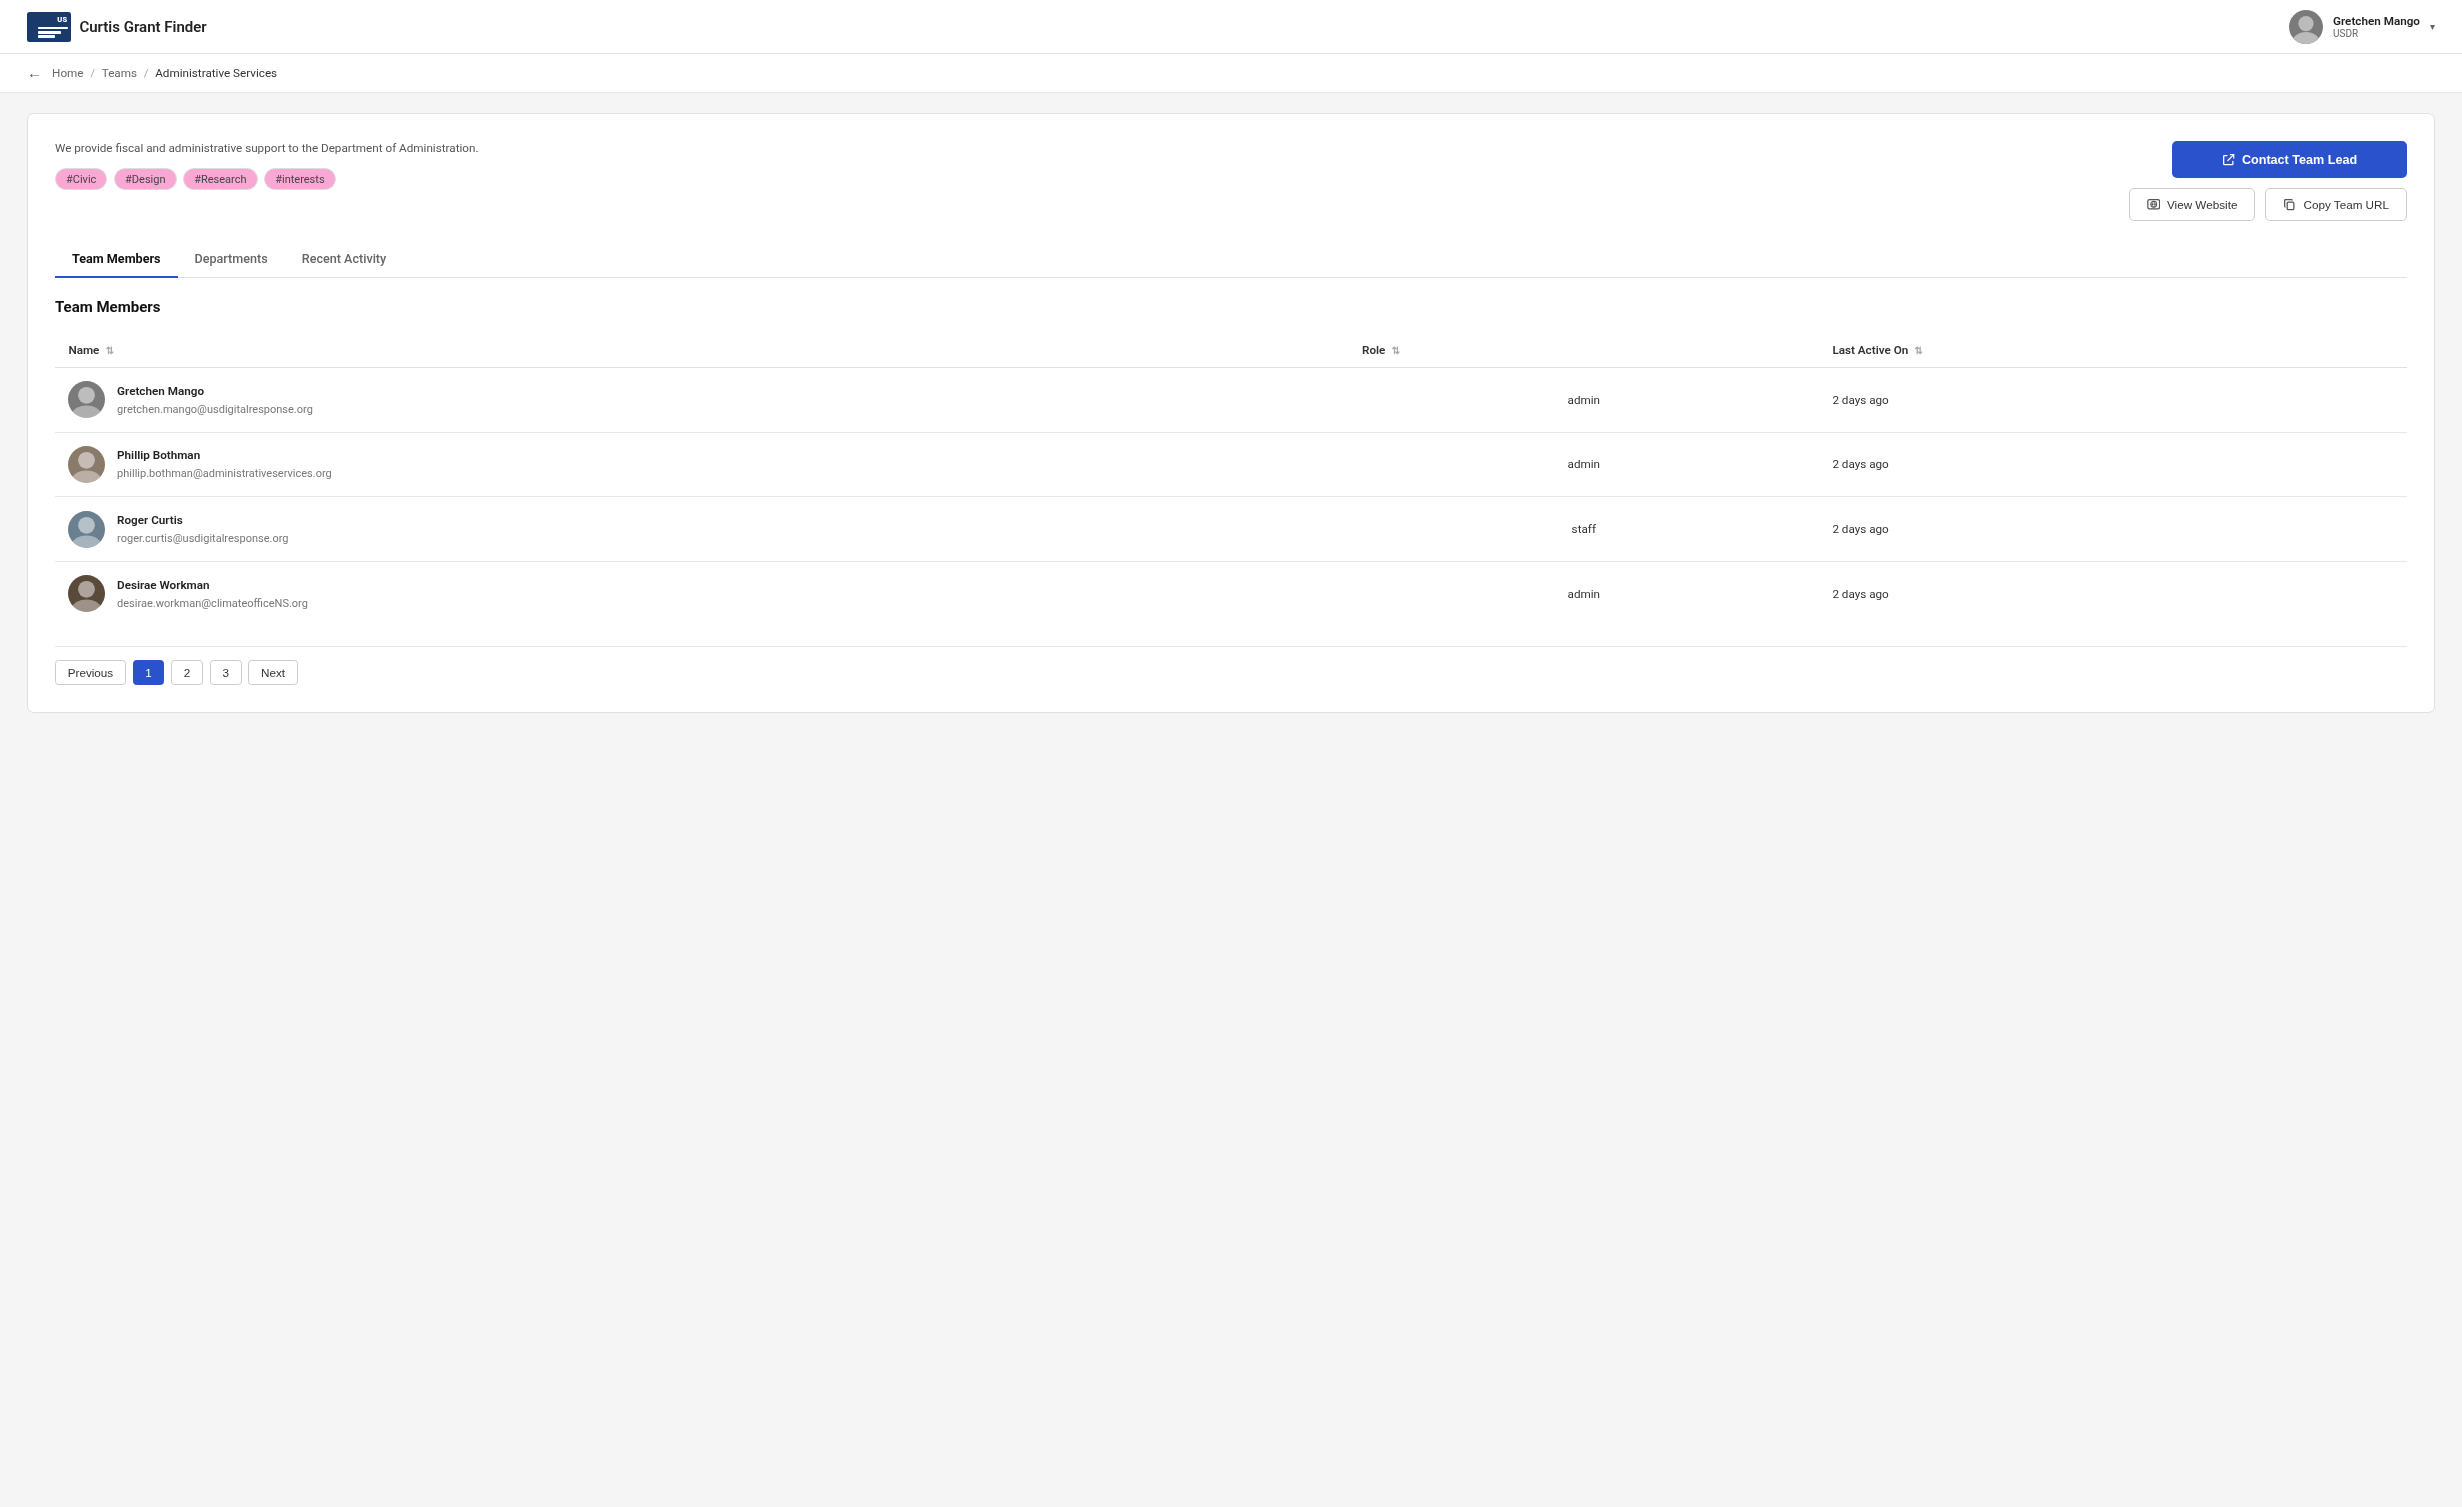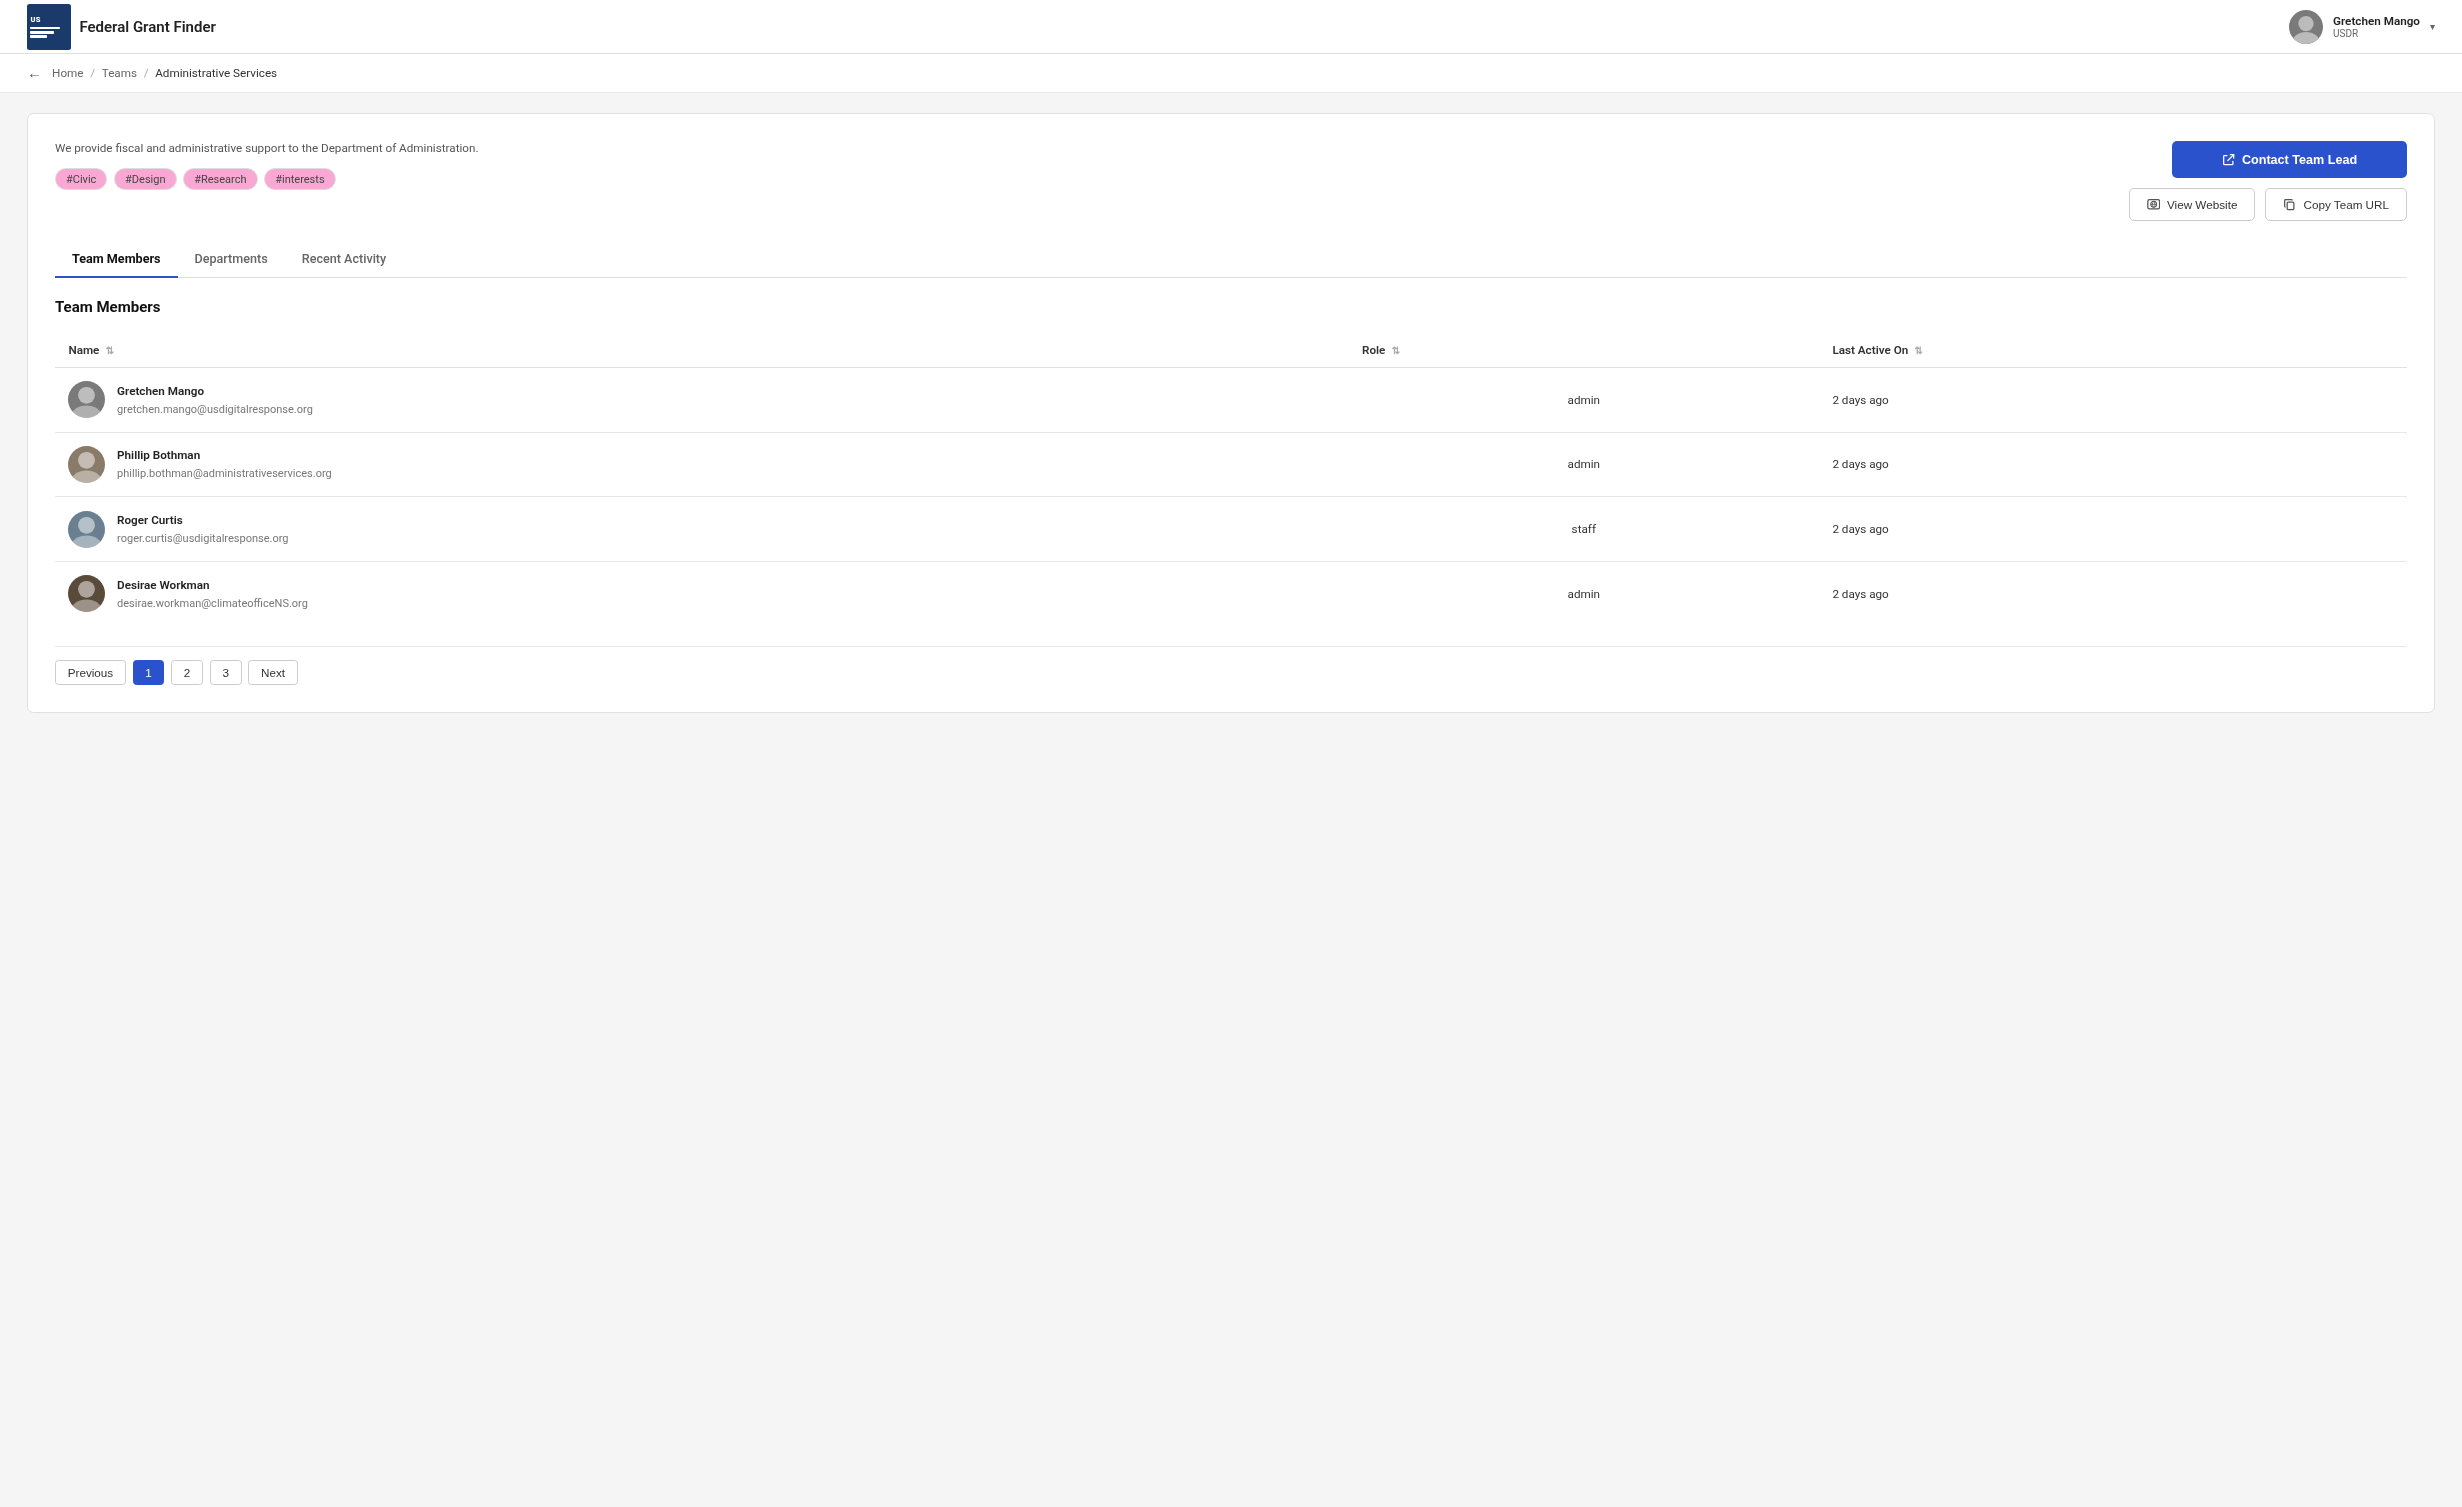--- a/index.html
+++ b/index.html
@@ -2,21 +2,21 @@
 <html style="font-size:13.4px"><head>
   <meta charset="utf-8">
   <style>
     * { box-sizing: border-box; margin: 0; padding: 0; }
     body { font-family: -apple-system, BlinkMacSystemFont, 'Segoe UI', Roboto, sans-serif; background: #f5f5f5; color: #333; font-size: 11.7px; }
 
     
     .header { background: #fff; border-bottom: 0.8px solid #e0e0e0; padding: 0 27px; height: 54px; display: flex; align-items: center; justify-content: space-between; }
     .header-left { display: flex; align-items: center; gap: 13.4px; }
     .logo { display: flex; align-items: center; gap: 8.4px; }
-    .logo-box { width: 44px; height: 46px; background: #1a3a6b; display: flex; flex-direction: column; align-items: flex-start; justify-content: center; border-radius: 2.5px; padding: 3.4px; }
+    .logo-box { width: 44px; height: 30px; background: #1a3a6b; display: flex; flex-direction: column; align-items: flex-end; justify-content: center; border-radius: 2.5px; padding: 3.4px; }
     .logo-box .logo-top { font-size: 7.5px; font-weight: 900; color: #fff; letter-spacing: 0.4px; }
     .logo-box .logo-stripes { display: flex; flex-direction: column; gap: 1.7px; margin-top: 2.5px; }
     .logo-box .logo-stripe { height: 2.5px; background: #fff; border-radius: 0.8px; }
     .logo-box .logo-stripe:nth-child(1) { width: 30px; }
     .logo-box .logo-stripe:nth-child(2) { width: 23.5px; }
     .logo-box .logo-stripe:nth-child(3) { width: 17px; }
     .header-app-name { font-size: 15px; font-weight: 600; color: #222; }
     .header-right { display: flex; align-items: center; gap: 10px; }
     .avatar { width: 34px; height: 34px; border-radius: 50%; background: #ccc; overflow: hidden; display: flex; align-items: center; justify-content: center; font-size: 13.4px; font-weight: bold; color: #555; }
     .user-info { display: flex; flex-direction: column; }
@@ -94,21 +94,21 @@
   <div class="header-left">
     <div class="logo">
       <div class="logo-box">
         <div class="logo-top">US</div>
         <div class="logo-stripes">
           <div class="logo-stripe"></div>
           <div class="logo-stripe"></div>
           <div class="logo-stripe"></div>
         </div>
       </div>
-      <span class="header-app-name">Federal Grant Finder</span>
+      <span class="header-app-name">Curtis Grant Finder</span>
     </div>
   </div>
   <div class="header-right">
     <div class="avatar av-gretchen">
       <svg width="34" height="34" viewBox="0 0 40 40">
         <circle cx="20" cy="16" r="9" fill="#bbb"></circle>
         <ellipse cx="20" cy="38" rx="16" ry="12" fill="#bbb"></ellipse>
       </svg>
     </div>
     <div class="user-info">

